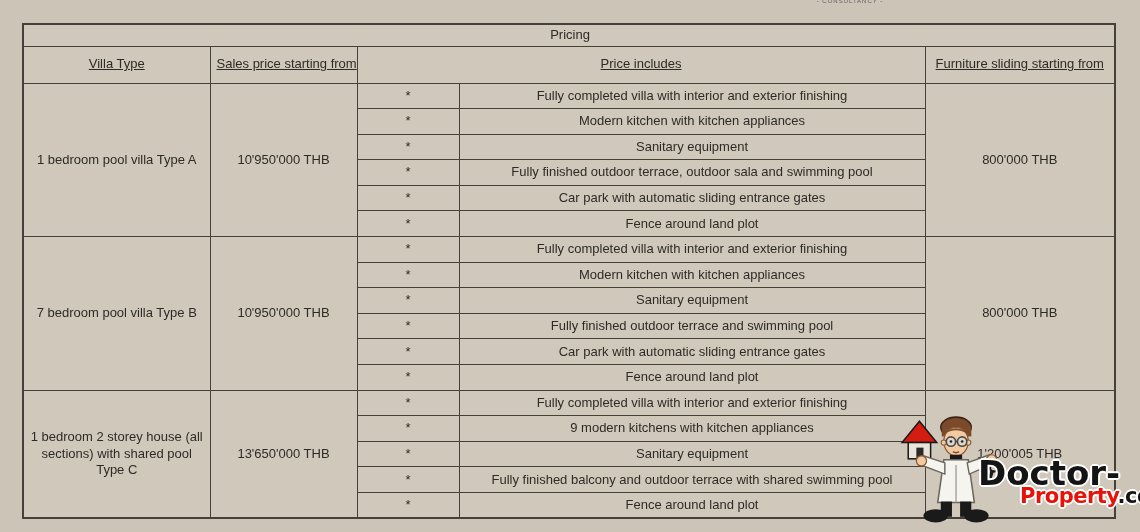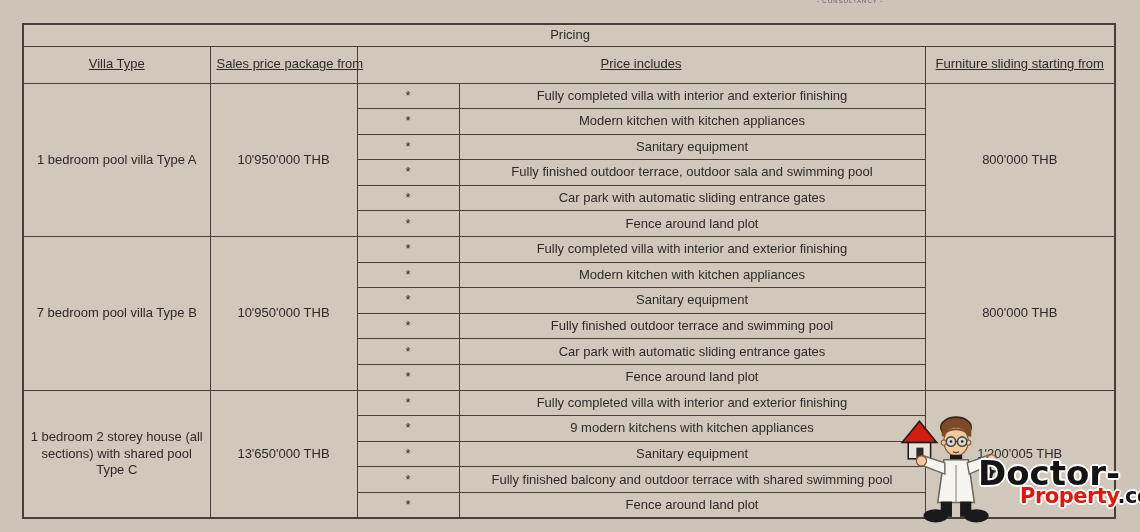--- a/index.html
+++ b/index.html
@@ -80,21 +80,21 @@
       <col style="width:190px">
   </colgroup>
 
   <tbody>
       <tr class="title-row">
     <td colspan="5">Pricing</td>
   </tr>
 
   <tr class="header-row">
     <td>Villa Type</td>
-    <td>Sales price package from</td>
+    <td>Sales price starting from</td>
     <td colspan="2">Price includes</td>
     <td>Furniture sliding starting from</td>
   </tr>
 
   <tr class="data-row">
     <td class="villa-cell" rowspan="6">1 bedroom pool villa Type A</td>
     <td rowspan="6">10'950'000 THB</td>
     <td class="star-cell">*</td>
     <td class="include-cell">Fully completed villa with interior and exterior finishing</td>
     <td rowspan="6">800'000 THB</td>

